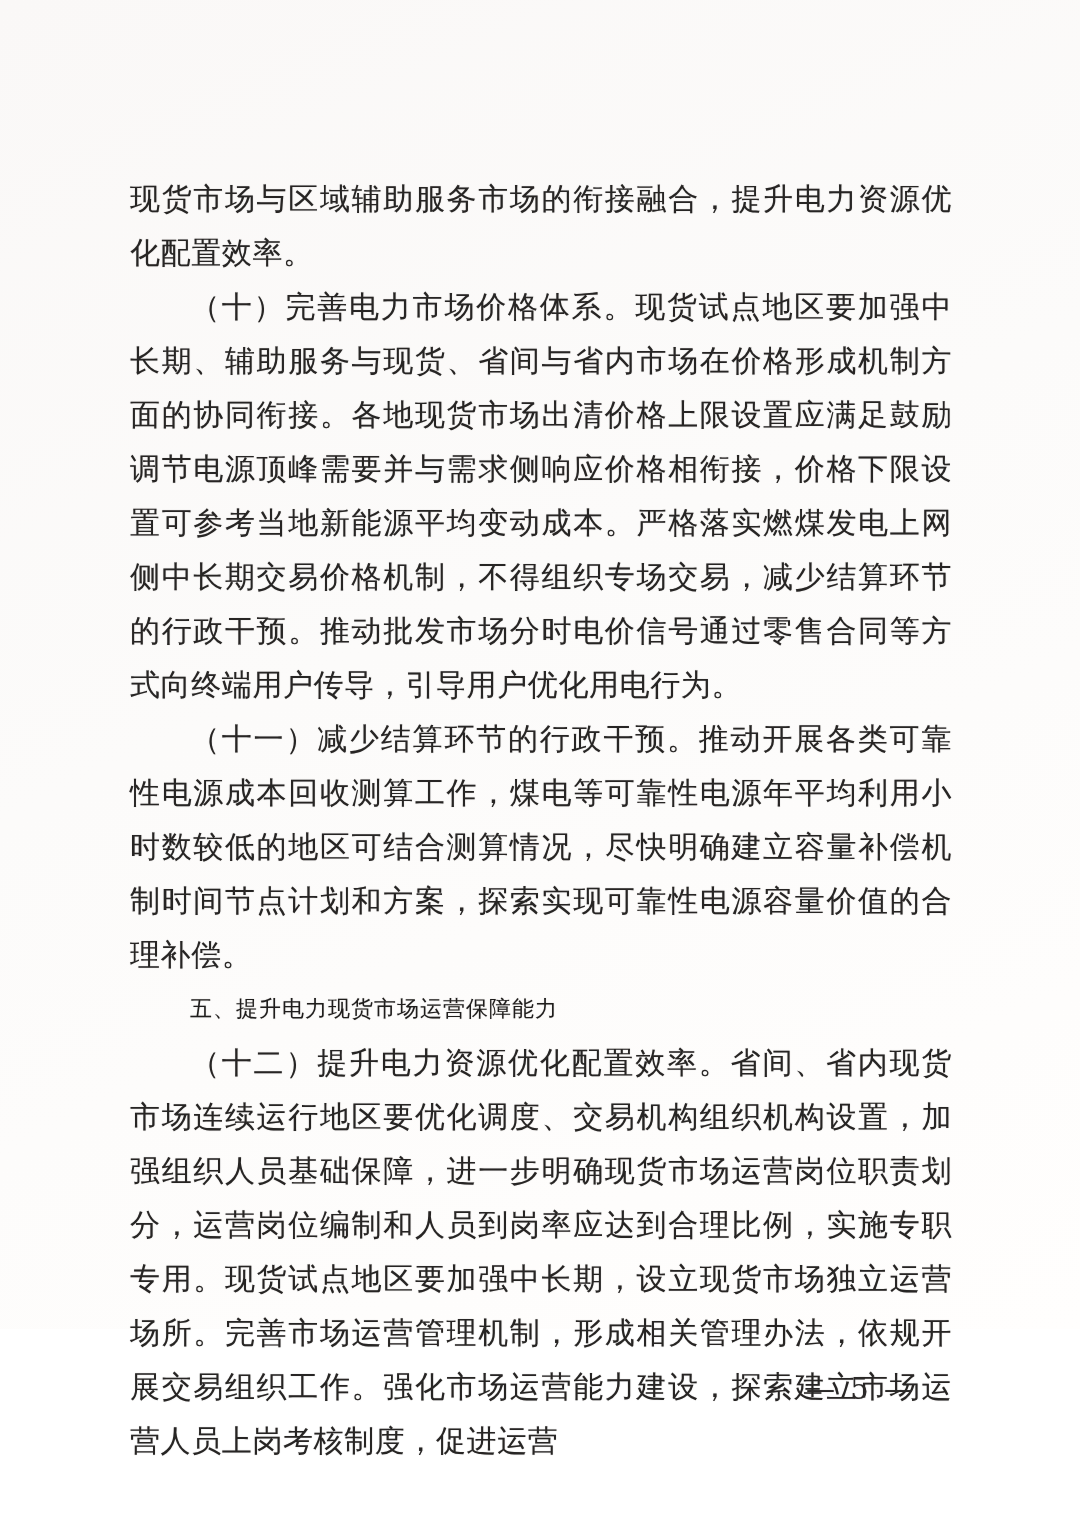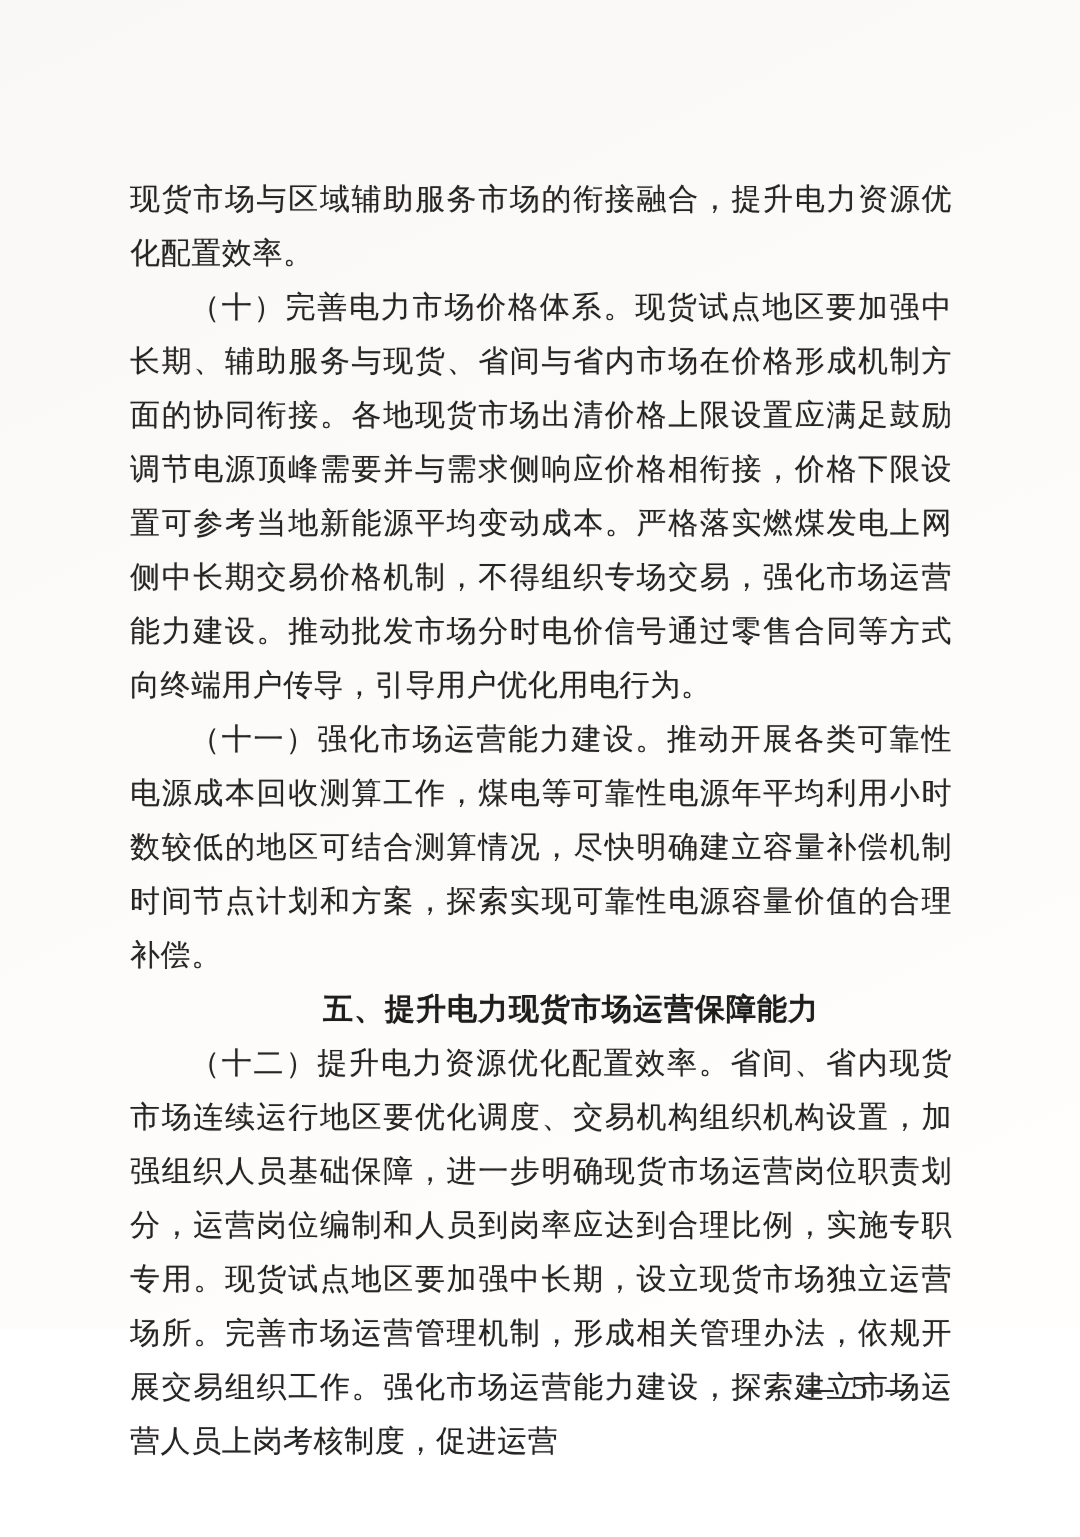--- a/index.html
+++ b/index.html
@@ -37,25 +37,25 @@
     text-indent: 60px;
   }
   .para.cont {
     text-indent: 0;
   }
   .lead {
     font-weight: normal;
   }
   .heading {
     margin: 0;
-    font-size: 30px;
+    font-size: 22px;
     line-height: 54px;
-    font-weight: bold;
+    font-weight: normal;
     text-indent: 60px;
-    text-align: center;
+    text-align: left;
     letter-spacing: 1px;
     font-family: "DejaVu Sans", "Liberation Sans", sans-serif;
     color: #1f1d1c;
   }
   .page-number {
     position: absolute;
     top: 1371px;
     right: 164px;
     font-size: 29px;
     line-height: 36px;
@@ -65,23 +65,23 @@
   }
 </style>
 </head>
 <body>
 
 <div class="page">
   <div class="text-block">
 
     <p class="para cont">现货市场与区域辅助服务市场的衔接融合，提升电力资源优化配置效率。</p>
 
-    <p class="para"><span class="lead">（十）完善电力市场价格体系。</span><span>现货试点地区要加强中长期、辅助服务与现货、省间与省内市场在价格形成机制方面的协同衔接。各地现货市场出清价格上限设置应满足鼓励调节电源顶峰需要并与需求侧响应价格相衔接，价格下限设置可参考当地新能源平均变动成本。严格落实燃煤发电上网侧中长期交易价格机制，不得组织专场交易，强化市场运营能力建设。推动批发市场分时电价信号通过零售合同等方式向终端用户传导，引导用户优化用电行为。</span></p>
+    <p class="para"><span class="lead">（十）完善电力市场价格体系。</span><span>现货试点地区要加强中长期、辅助服务与现货、省间与省内市场在价格形成机制方面的协同衔接。各地现货市场出清价格上限设置应满足鼓励调节电源顶峰需要并与需求侧响应价格相衔接，价格下限设置可参考当地新能源平均变动成本。严格落实燃煤发电上网侧中长期交易价格机制，不得组织专场交易，减少结算环节的行政干预。推动批发市场分时电价信号通过零售合同等方式向终端用户传导，引导用户优化用电行为。</span></p>
 
-    <p class="para"><span class="lead">（十一）强化市场运营能力建设。</span><span>推动开展各类可靠性电源成本回收测算工作，煤电等可靠性电源年平均利用小时数较低的地区可结合测算情况，尽快明确建立容量补偿机制时间节点计划和方案，探索实现可靠性电源容量价值的合理补偿。</span></p>
+    <p class="para"><span class="lead">（十一）减少结算环节的行政干预。</span><span>推动开展各类可靠性电源成本回收测算工作，煤电等可靠性电源年平均利用小时数较低的地区可结合测算情况，尽快明确建立容量补偿机制时间节点计划和方案，探索实现可靠性电源容量价值的合理补偿。</span></p>
 
     <h2 class="heading">五、提升电力现货市场运营保障能力</h2>
 
     <p class="para"><span class="lead">（十二）提升电力资源优化配置效率。</span><span>省间、省内现货市场连续运行地区要优化调度、交易机构组织机构设置，加强组织人员基础保障，进一步明确现货市场运营岗位职责划分，运营岗位编制和人员到岗率应达到合理比例，实施专职专用。现货试点地区要加强中长期，设立现货市场独立运营场所。完善市场运营管理机制，形成相关管理办法，依规开展交易组织工作。强化市场运营能力建设，探索建立市场运营人员上岗考核制度，促进运营</span></p>
 
   </div>
 
   <div class="page-number">— 5 —</div>
 </div>
 

